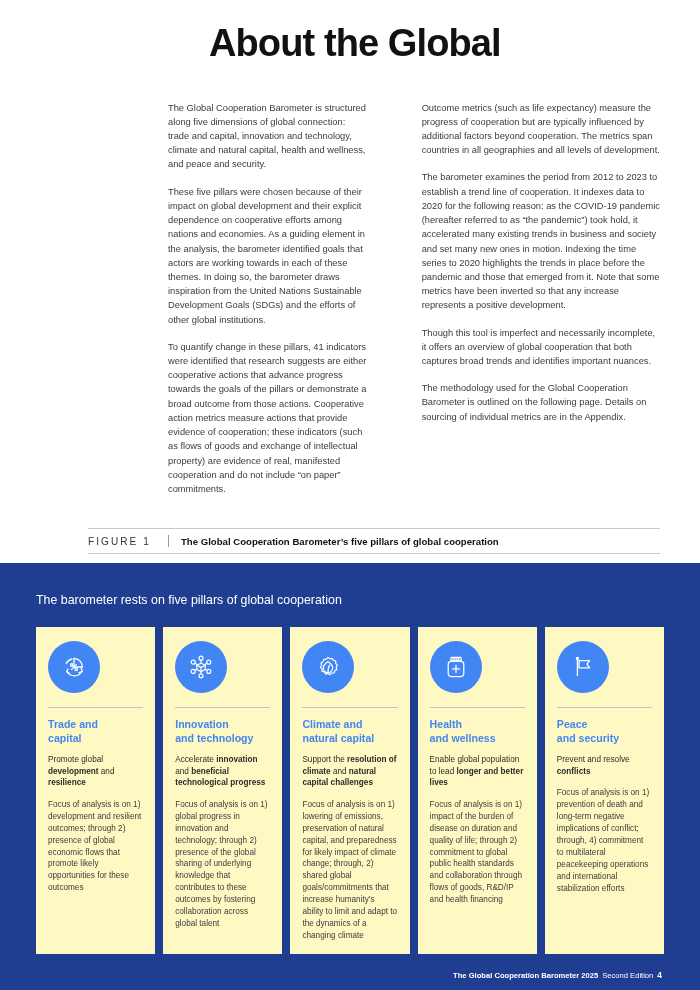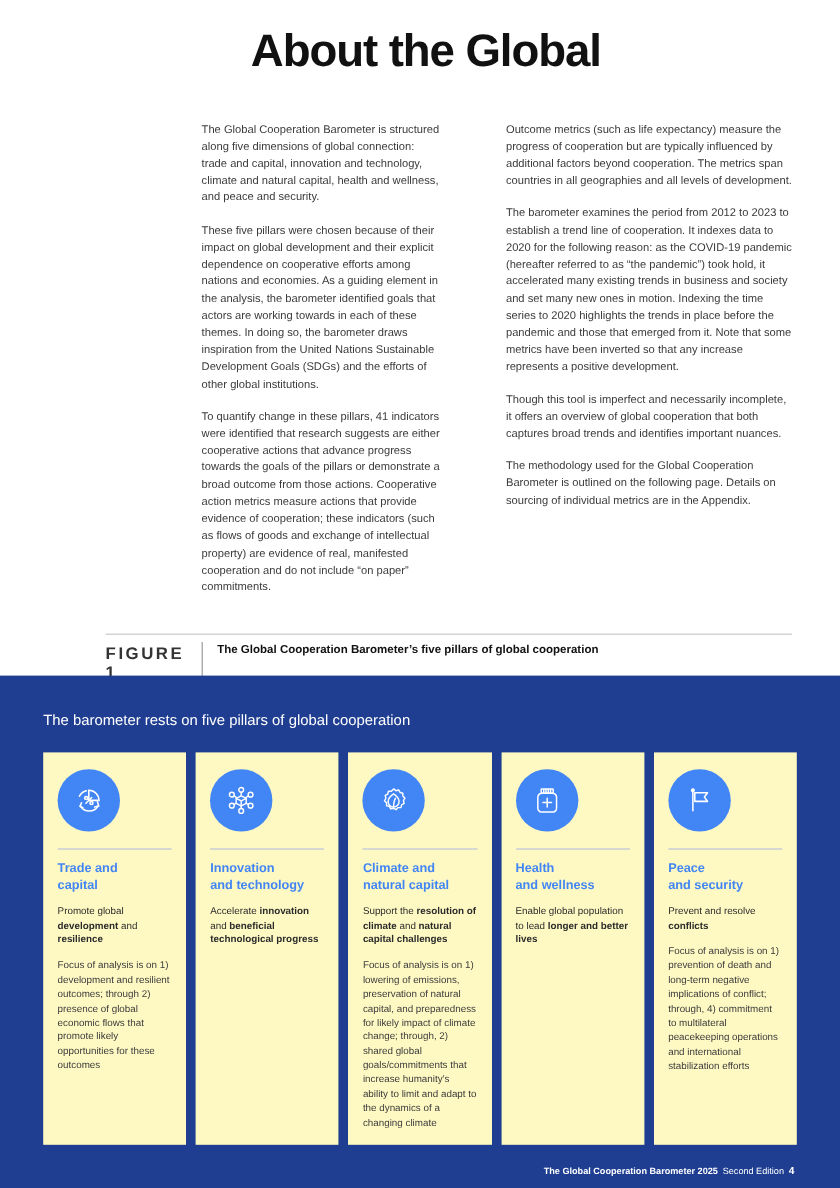--- a/index.html
+++ b/index.html
@@ -45,25 +45,24 @@
     left: 88px; right: 40px;
     top: 528px;
     display: flex;
     align-items: stretch;
     border-top: 1px solid #c9c9c9;
     border-bottom: 1px solid #c9c9c9;
     padding: 6px 0;
   }
   .figure-label {
     width: 80px;
-    font-size: 14px;
+    font-size: 10px;
     letter-spacing: 2.1px;
     color: #333;
     padding-top: 1px;
-    font-weight: bold;
   }
   .figure-divider { width: 1px; background: #9b9b9b; margin-right: 12px; }
   .figure-title {
     font-size: 9.6px;
     font-weight: 700;
     color: #111;
     padding-top: 1px;
   }
 
   
@@ -216,20 +215,21 @@
             <circle cx="24.8" cy="21.4" r="2"></circle>
             <path d="M17 10.2 v2.6 M17 21.9 v1.9 M11.1 13.3 l1.9 1.3 M22.9 13.3 l-1.9 1.3 M11.1 20.4 l1.9 -1.1 M22.9 20.4 l-1.9 -1.1"></path>
           </svg>
         </div>
         <div class="card-rule"></div>
         <div class="card-title">
           <span>Innovation</span><br>
           <span>and technology</span>
         </div>
         <div class="card-goal">Accelerate <b>innovation</b> and <b>beneficial technological progress</b></div>
+        <div class="card-focus">Focus of analysis is on 1) global progress in innovation and technology; through 2) presence of the global sharing of underlying knowledge that contributes to these outcomes by fostering collaboration across global talent</div>
       </div>
 
       <div class="card">
         <div class="icon-circle">
           <svg width="34" height="34" viewBox="0 0 34 34" fill="none" stroke="#ffffff" stroke-width="1.2" stroke-linecap="round" stroke-linejoin="round">
             <path d="M17 7.4 l1.9 1.5 2.3 -0.6 1.2 2.1 2.3 0.6 0 2.4 1.7 1.7 -1.2 2.1 0.6 2.3 -2.1 1.2 -0.6 2.3 -2.4 0 -1.7 1.7 -2.1 -1.2 -2.3 0.6 -1.2 -2.1 -2.3 -0.6 0 -2.4 -1.7 -1.7 1.2 -2.1 -0.6 -2.3 2.1 -1.2 0.6 -2.3 2.4 0 Z"></path>
             <path d="M17 11.6 c3.3 2.2 4.6 4.3 4.6 6.4 0 2.6 -2.1 4.6 -4.6 4.6 -2.6 0 -4.6 -2.1 -4.6 -4.6 0 -2.1 1.3 -4.2 4.6 -6.4 Z"></path>
             <path d="M17 22.6 c0 -2.6 0 -5.2 1.6 -7.4"></path>
           </svg>
         </div>
@@ -250,20 +250,21 @@
             <path d="M12.6 11 h8.8 a3.4 3.4 0 0 1 3.4 3.4 v9.2 a3 3 0 0 1 -3 3 h-9.6 a3 3 0 0 1 -3 -3 v-9.2 a3.4 3.4 0 0 1 3.4 -3.4 Z"></path>
             <path d="M17 15.2 v7.2 M13.4 18.8 h7.2"></path>
           </svg>
         </div>
         <div class="card-rule"></div>
         <div class="card-title">
           <span>Health</span><br>
           <span>and wellness</span>
         </div>
         <div class="card-goal">Enable global population to lead <b>longer and better lives</b></div>
+        <div class="card-focus">Focus of analysis is on 1) impact of the burden of disease on duration and quality of life; through 2) commitment to global public health standards and collaboration through flows of goods, R&amp;D/IP and health financing</div>
       </div>
 
       <div class="card">
         <div class="icon-circle">
           <svg width="34" height="34" viewBox="0 0 34 34" fill="none" stroke="#ffffff" stroke-width="1.3" stroke-linecap="round" stroke-linejoin="round">
             <path d="M11.4 8.6 v17"></path>
             <circle cx="11.4" cy="8.6" r="1.1"></circle>
             <path d="M13 10.6 h10.6 l-2.6 3.6 2.6 3.6 H13 Z"></path>
           </svg>
         </div>

